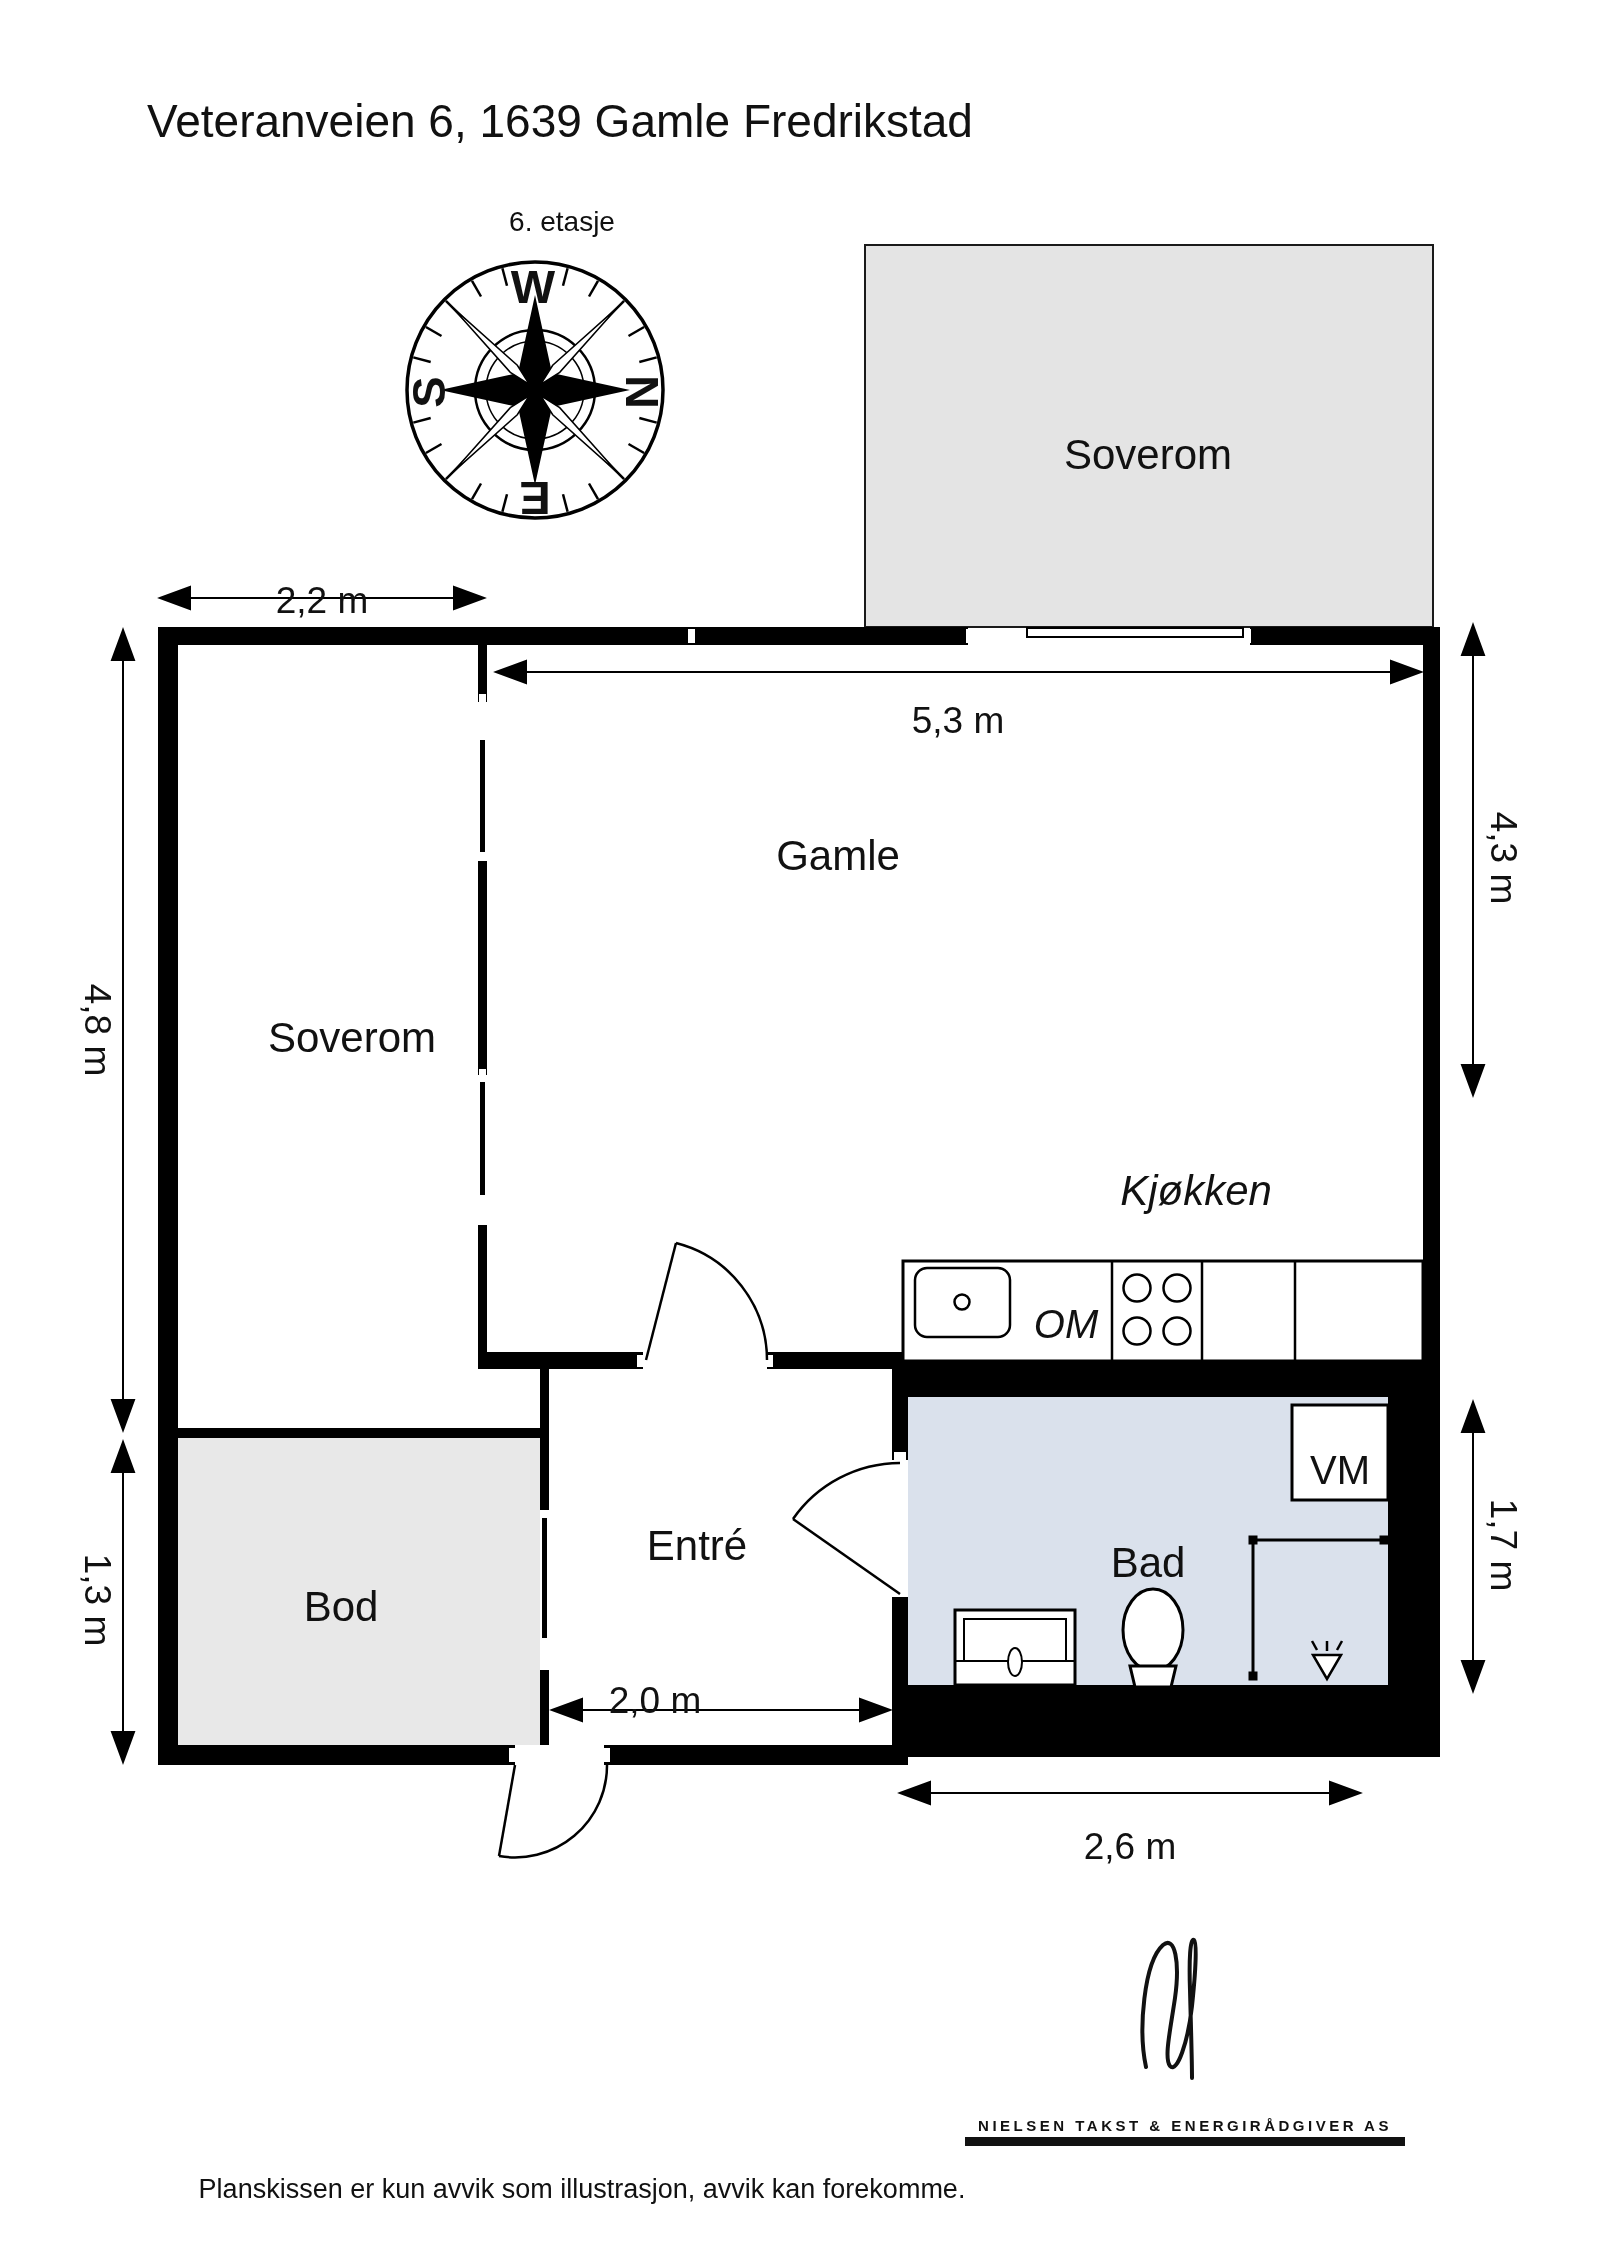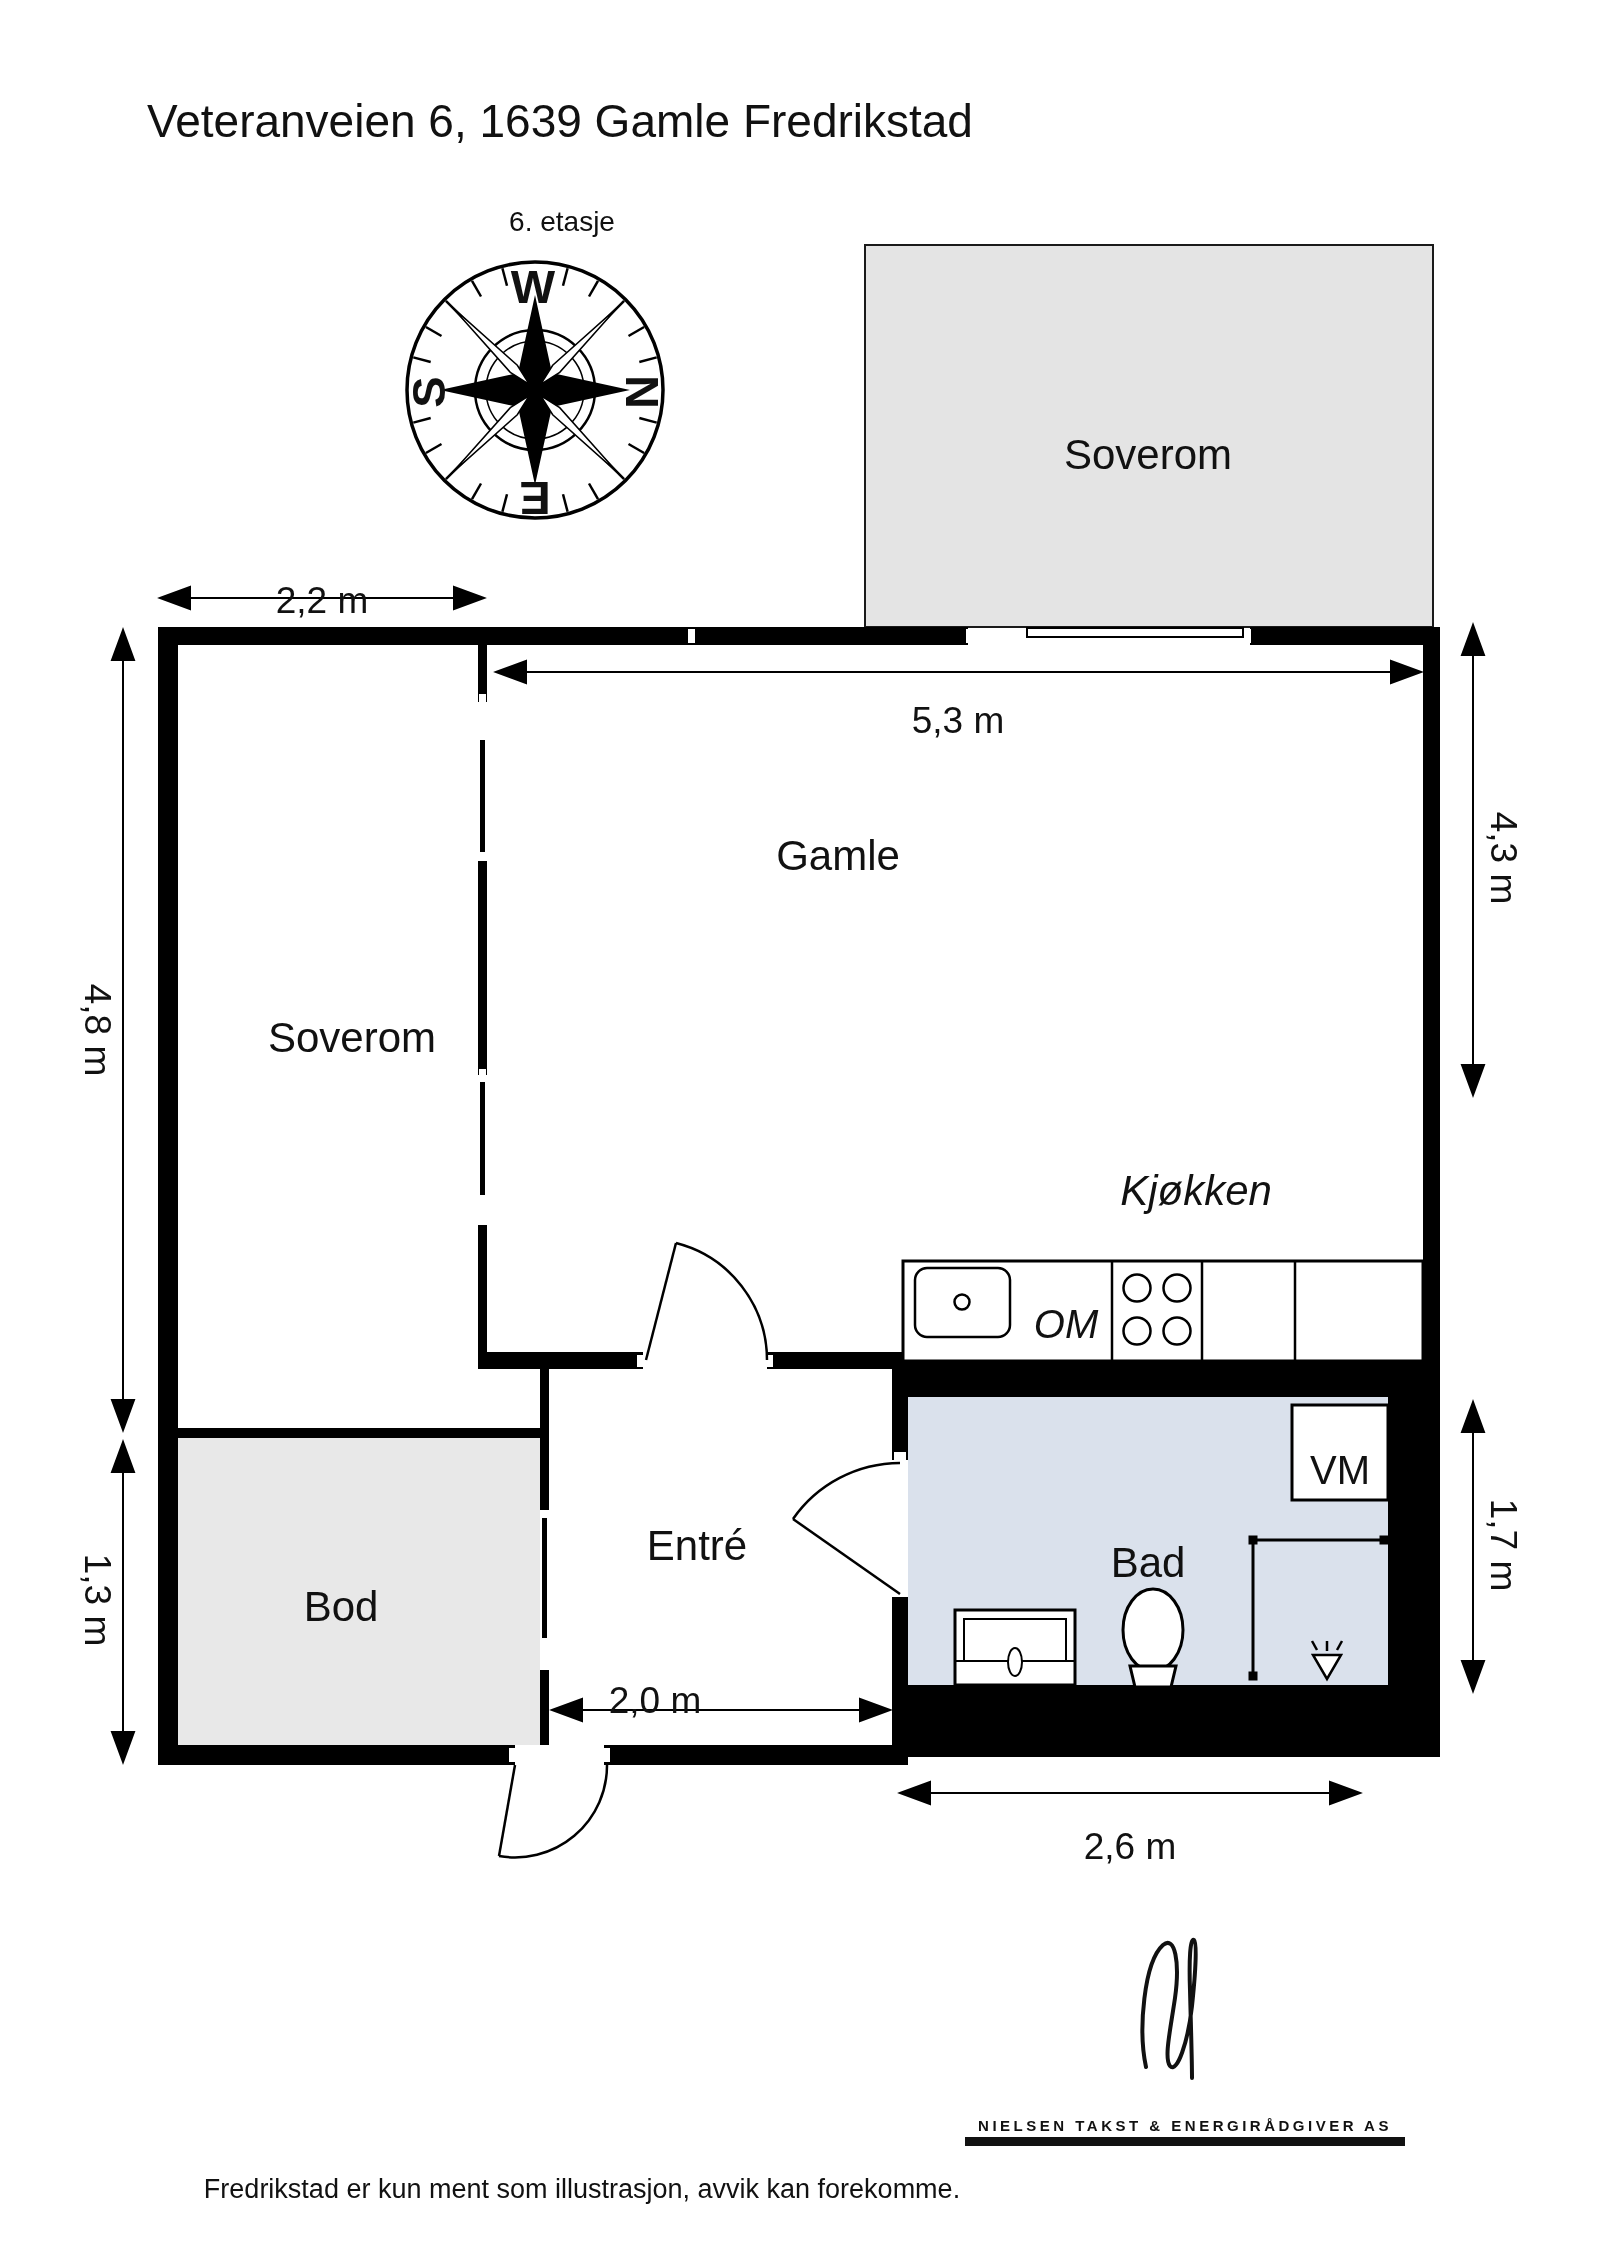--- a/index.html
+++ b/index.html
@@ -238,14 +238,14 @@
   <div class="vdim" style="left:1503px;top:1545px;">1,7 m</div>
 
   <div class="compass-letter" style="left:533px;top:286px;transform:translate(-50%,-50%);">W</div>
   <div class="compass-letter" style="left:642px;top:392px;transform:translate(-50%,-50%) rotate(90deg);">N</div>
   <div class="compass-letter" style="left:535px;top:498px;transform:translate(-50%,-50%) rotate(180deg);">E</div>
   <div class="compass-letter" style="left:428px;top:392px;transform:translate(-50%,-50%) rotate(270deg);">S</div>
 
   <div class="label company" style="left:1185px;top:2098px;">NIELSEN TAKST &amp; ENERGIRÅDGIVER AS</div>
   <div class="brand-rule"></div>
 
-  <div class="label footer" style="left:582px;top:2156px;">Fredrikstad er kun ment som illustrasjon, avvik kan forekomme.</div>
+  <div class="label footer" style="left:582px;top:2156px;">Planskissen er kun avvik som illustrasjon, avvik kan forekomme.</div>
 </div>
 
 </body></html>

